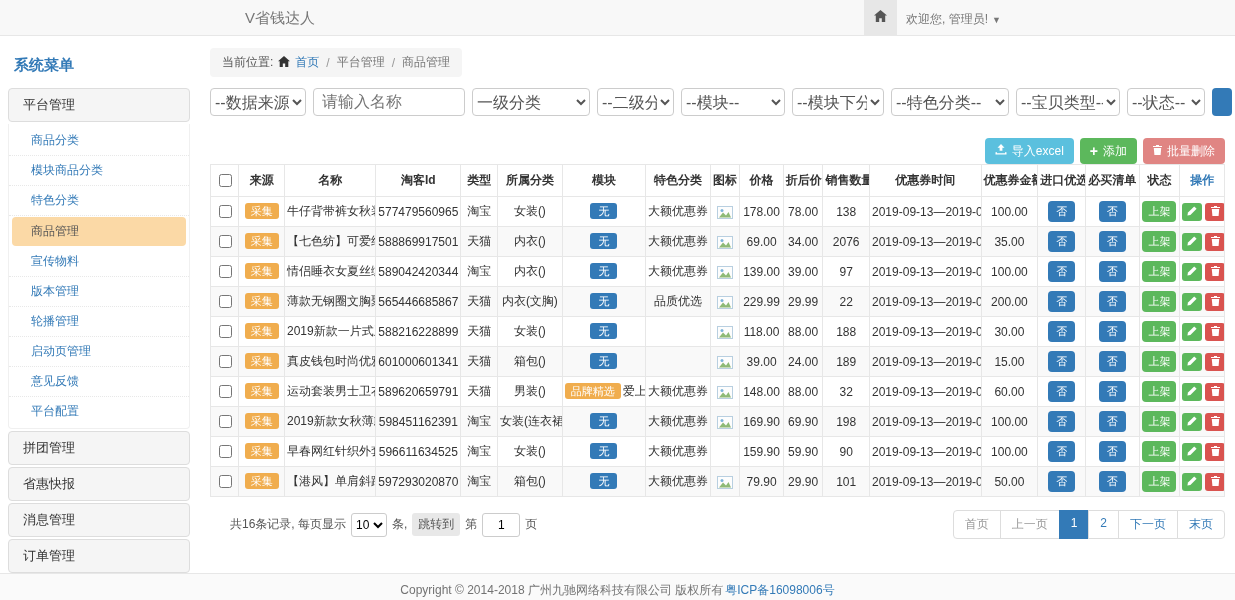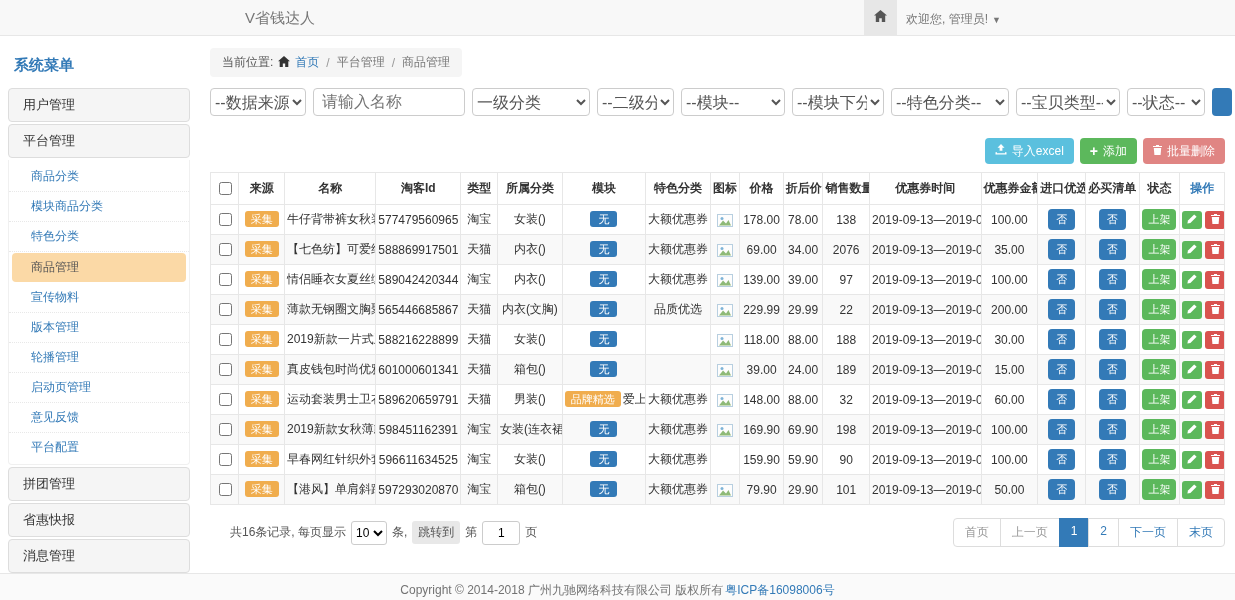--- a/index.html
+++ b/index.html
@@ -33,21 +33,21 @@
   .w0{width:96px}.w1{width:118px}.w2{width:77px}.w3{width:104px}.w4{width:92px}.w5{width:118px}.w6{width:104px}.w7{width:78px}
   .btn{display:inline-flex;align-items:center;gap:5px;border:none;border-radius:4px;color:#fff;font-size:12px;padding:0 10px;height:28px;cursor:pointer;font-family:inherit;}
   .btn-search{background:#337ab7;}
   .toolbar{display:flex;justify-content:flex-end;gap:6px;margin-top:22px;}
   .toolbar .btn{height:26px;}
   .btn-import{background:#5bc0de;}
   .btn-add{background:#5cb85c;}
   .btn-add .plus{font-weight:bold;font-size:14px;line-height:1;}
   .btn-batch{background:#e08583;}
   
-  .grid{width:100%;border-collapse:collapse;table-layout:fixed;margin-top:8px;font-size:12px;}
+  .grid{width:100%;border-collapse:collapse;table-layout:fixed;margin-top:0;font-size:12px;}
   .grid th,.grid td{border:1px solid #e7e7e7;text-align:center;padding:4px 2px;white-space:nowrap;overflow:hidden;}
   .grid th{font-weight:bold;color:#333;padding:6px 2px;background:#fff;}
   .grid th.op-h{color:#337ab7;}
   .grid tbody tr:nth-child(even){background:#f9f9f9;}
   .badge-orange{background:#f0ad4e;color:#fff;border-radius:3px;padding:2px 6px;font-size:11px;}
   .badge-blue{background:#337ab7;color:#fff;border-radius:3px;padding:2px 8px;font-size:11px;}
   .mod-txt{margin-left:2px;}
   .btn-no{background:#337ab7;color:#fff;border:none;border-radius:4px;padding:3px 8px;font-size:11px;cursor:pointer;font-family:inherit;}
   .btn-status{background:#5cb85c;color:#fff;border:none;border-radius:4px;padding:3px 6px;font-size:11px;cursor:pointer;font-family:inherit;}
   .icon-btn{display:inline-flex;align-items:center;justify-content:center;width:20px;height:18px;border:none;border-radius:3px;cursor:pointer;vertical-align:middle;padding:0;}
@@ -83,21 +83,20 @@
         </svg></span>
   </div>
   <div class="welcome">
     <span>欢迎您, 管理员!</span><span class="caret">▼</span>
   </div>
 </div>
 
 <div class="sidebar">
   <div class="sb-title">系统菜单</div>
   <div>
-      <div class="sb-group">用户管理</div>
       <div class="sb-group">平台管理</div>
       <div class="sb-sub">
         <a class="sb-item">商品分类</a>
         <a class="sb-item">模块商品分类</a>
         <a class="sb-item">特色分类</a>
         <a class="sb-item active">商品管理</a>
         <a class="sb-item">宣传物料</a>
         <a class="sb-item">版本管理</a>
         <a class="sb-item">轮播管理</a>
         <a class="sb-item">启动页管理</a>

